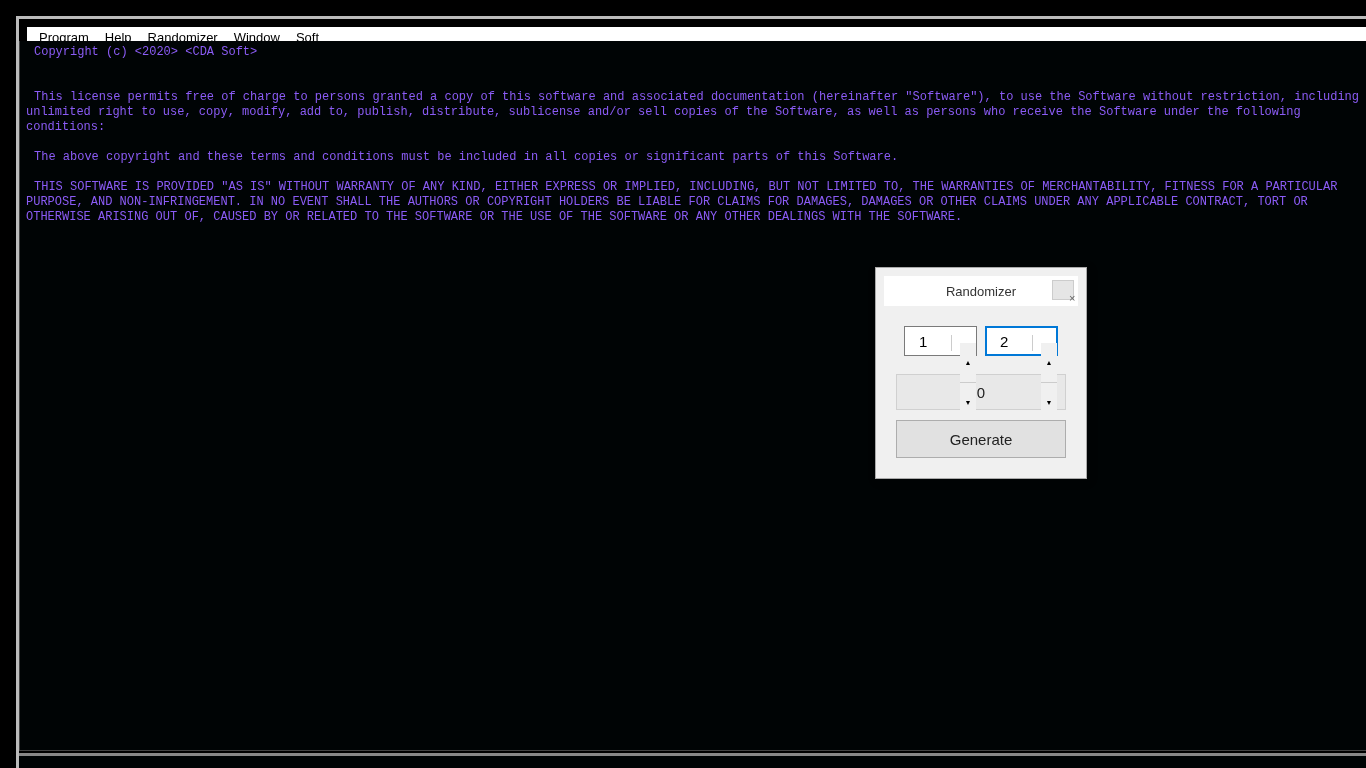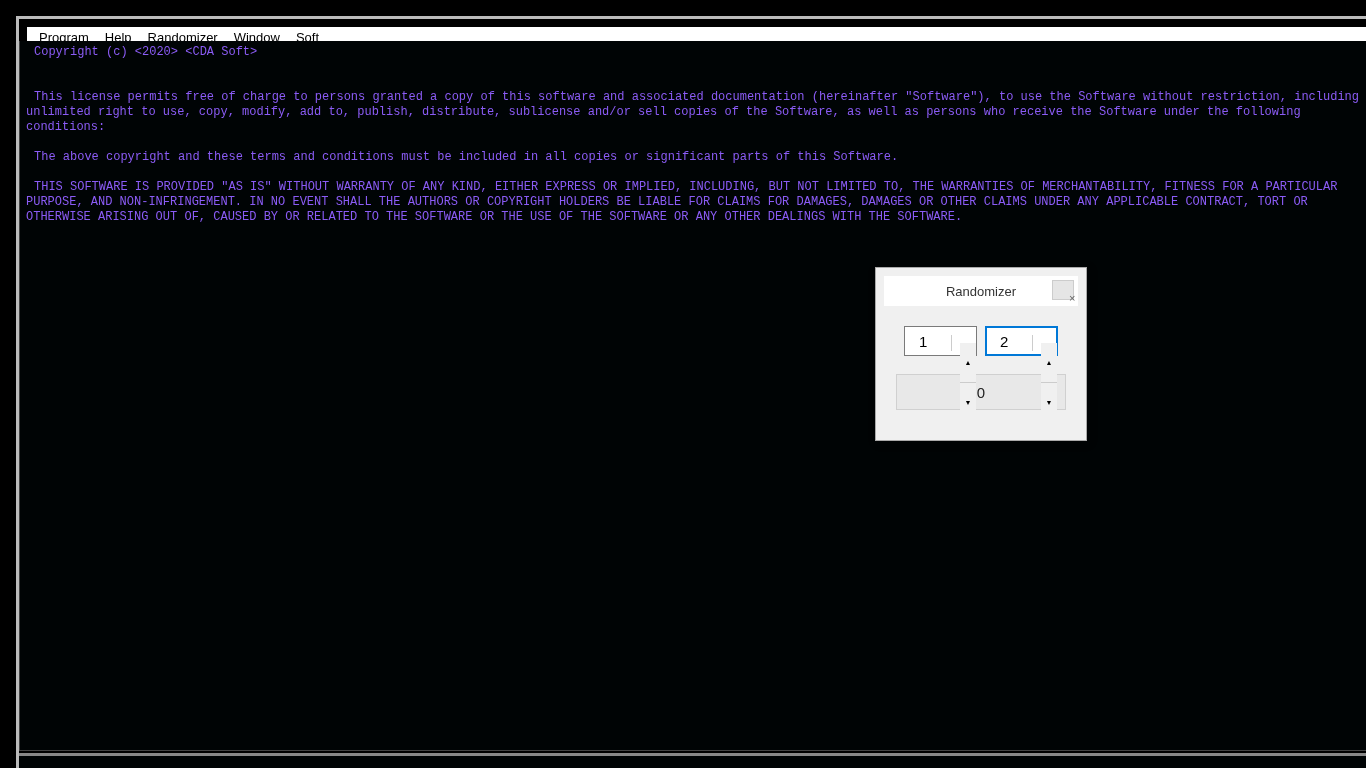--- a/index.html
+++ b/index.html
@@ -217,16 +217,17 @@
               </button>
           </div>
         </div>
 
       </div>
 
       <div class="result-box">
         <span>0</span>
       </div>
 
+      <button class="generate-btn">Generate</button>
     </div>
   </div>
 
 </div>
 
 </body></html>

